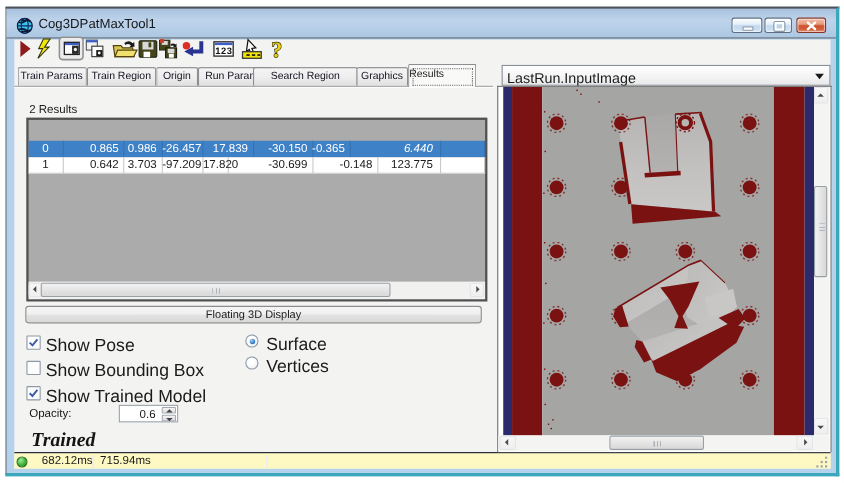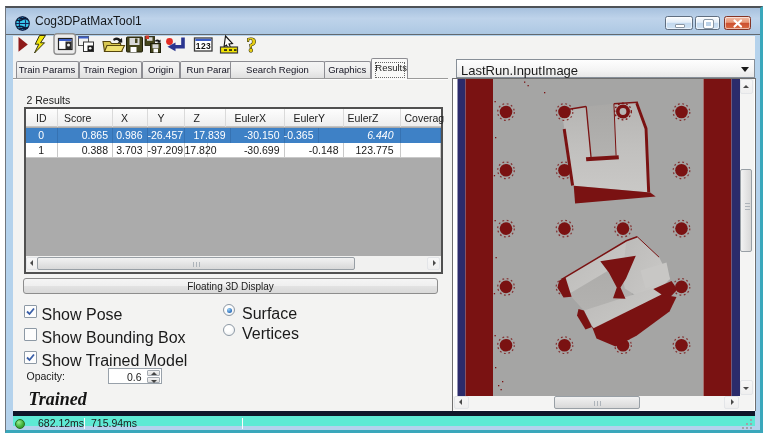--- a/index.html
+++ b/index.html
@@ -24,22 +24,22 @@
 #glyph-max { position:absolute; left:8.5px; top:3.5px; width:8.5px; height:7.5px; border:2px solid #fff; outline:1px solid #8A97A5; border-radius:1px; background:#BCD2E8; }
 
 
 #client { left:13px; top:36px; width:742px; height:389.5px; background:#F3F3F2; }
 
 
 .tab { position:absolute; top:61px; height:16.5px; background:linear-gradient(180deg,#F4F4F4 0%,#EDEDED 55%,#DFDFDF 100%);
   border:1px solid #8D8D93; border-bottom:none; border-radius:2px 2px 0 0; text-align:center; font-size:9.5px; color:#121220; line-height:16px; white-space:nowrap; overflow:hidden; }
 #paneline { left:13px; top:77.5px; width:435px; height:1px; background:#9A9A9A; }
 #paneline2 { left:13px; top:78.5px; width:435px; height:1px; background:#FDFDFD; }
-#tab-results { position:absolute; left:371px; top:58px; width:37px; height:20.5px; background:#F9F9F8;
-  border:1px solid #8D8D93; border-bottom:none; border-radius:2px 2px 0 0; z-index:5; text-align:right; font-size:9.5px; line-height:17px; }
+#tab-results { position:absolute; left:371px; top:58px; width:62px; height:20.5px; background:#F9F9F8;
+  border:1px solid #8D8D93; border-bottom:none; border-radius:2px 2px 0 0; z-index:5; text-align:left; font-size:9.5px; line-height:17px; }
 #tab-results .focus { position:absolute; left:2.5px; top:2.5px; right:2.5px; bottom:0.5px; border:1px dotted #666; }
 
 
 #lbl-results { left:26.5px; top:94px; font-size:10.5px; }
 #grid { left:23.5px; top:106.5px; width:419px; height:167px; border:2px solid #505050; background:#ABABAB; }
 #ghead { position:absolute; left:0; top:0; width:100%; height:18.5px; background:linear-gradient(180deg,#FDFDFD 0%,#F4F4F4 60%,#EEEEEE 100%); border-bottom:1px solid #C3C3C3; }
 .hcell { position:absolute; top:0; height:18px; font-size:10.5px; color:#202020; line-height:18px; border-right:1px solid #DADADA; }
 .grow { position:absolute; left:0; width:100%; height:15px; }
 .gcell { position:absolute; top:0; height:15px; line-height:15px; font-size:10.5px; text-align:right; }
 #row0 { top:19.5px; background:#3E81C6; color:#fff; }
@@ -69,21 +69,21 @@
 #radio1 .dot { position:absolute; left:2.5px; top:2.5px; width:5px; height:5px; border-radius:50%; background:radial-gradient(circle at 35% 30%,#8CC4EE 10%,#2E6FBB 70%); }
 
 
 #spin { left:107.5px; top:368px; width:54px; height:16px; border:1px solid #98A1AA; background:#fff; }
 #spin .val { position:absolute; right:19px; top:1.5px; font-size:10.5px; line-height:13px; }
 .spbtn { position:absolute; right:0.5px; width:13px; height:6.5px; background:linear-gradient(180deg,#F4F4F4,#DDDDDD); border:1px solid #A5ABB2; border-radius:1px; }
 
 #trained { left:28.5px; top:389px; font-family:"Liberation Serif",serif; font-style:italic; font-weight:bold; font-size:18px; color:#141414; }
 
 
-#statusbar { left:13px; top:410.5px; width:742px; height:15px; background:#5eead4; border-top:5px solid #0f172a; }
+#statusbar { left:13px; top:410.5px; width:742px; height:15px; background:#fef9c3; border-top:1px solid #0f172a; }
 .sbsep { position:absolute; top:2px; width:1px; height:11px; background:#C8C8C8; border-right:1px solid #FBFBFB; }
 #led { position:absolute; left:1.5px; top:3px; width:10px; height:10px; border-radius:50%; background:radial-gradient(circle at 35% 30%,#90E88C 5%,#3DAE35 60%,#2E8A28 100%); border:0.5px solid #27701F; }
 
 
 #combo { left:456px; top:58.5px; width:299px; height:19px; border:1px solid #878F98; background:linear-gradient(180deg,#FEFEFE 0%,#F4F4F4 60%,#E8E8E8 100%); }
 #combo .txt { position:absolute; left:4px; top:3px; font-size:13px; }
 #combo .caret { position:absolute; right:5px; top:7.5px; width:0; height:0; border-left:4.5px solid transparent; border-right:4.5px solid transparent; border-top:5px solid #1a1a1a; }
 #imgctl { left:452px; top:77.5px; width:303.5px; height:333px; border:1px solid #6F6F6F; border-bottom:none; background:#fff; }
 </style>
 </head>
@@ -183,45 +183,34 @@
 <div class="tab" style="left:179.5px; width:67px;">Run Params</div>
 <div class="tab" style="left:230px; width:95px;">Search Region</div>
 <div class="tab" style="left:323.5px; width:47.5px;">Graphics</div>
 <div class="abs" id="paneline"></div>
 <div class="abs" id="paneline2"></div>
 <div id="tab-results"><div class="focus"></div>Results</div>
 
 <div class="abs" id="lbl-results">2 Results</div>
 
 <div class="abs" id="grid">
-  <div id="ghead">
-    <div class="hcell" style="left:0; width:32.5px; text-align:center;">ID</div>
-    <div class="hcell" style="left:32.5px; width:55px; padding-left:6px;">Score</div>
-    <div class="hcell" style="left:87.5px; width:34.5px; padding-left:8px;">X</div>
-    <div class="hcell" style="left:122px; width:37px; padding-left:10px;">Y</div>
-    <div class="hcell" style="left:159px; width:41px; padding-left:9px;">Z</div>
-    <div class="hcell" style="left:200px; width:59px; padding-left:9px;">EulerX</div>
-    <div class="hcell" style="left:259px; width:59px; padding-left:9px;">EulerY</div>
-    <div class="hcell" style="left:318px; width:57px; padding-left:4px;">EulerZ</div>
-    <div class="hcell" style="left:375px; width:40px; padding-left:4px; border-right:none;">Coverag</div>
-  </div>
   <div class="grow" id="row0">
     <div class="gcell" style="left:0; width:32.5px; text-align:center;">0</div>
     <div class="gcell" style="left:32.5px; width:55px; padding-right:4px;">0.865</div>
     <div class="gcell" style="left:87.5px; width:34.5px; padding-right:4px;">0.986</div>
     <div class="gcell" style="left:122px; width:37px; padding-right:3px;">-26.457</div>
     <div class="gcell" style="left:164px; width:41px; padding-right:4px;">17.839</div>
     <div class="gcell" style="left:200px; width:59px; padding-right:4px;">-30.150</div>
     <div class="gcell" style="left:243px; width:50px; padding-right:4px;">-0.365</div>
     <div class="gcell" style="left:318px; width:57px; padding-right:6px;font-style:italic;">6.440</div>
     <div class="gcell" style="left:375px; width:40px;"></div>
   </div>
   <div class="grow" id="row1">
     <div class="gcell" style="left:0; width:32.5px; text-align:center;">1</div>
-    <div class="gcell" style="left:32.5px; width:55px; padding-right:4px;">0.388</div>
+    <div class="gcell" style="left:32.5px; width:55px; padding-right:4px;">0.642</div>
     <div class="gcell" style="left:87.5px; width:34.5px; padding-right:4px;">3.703</div>
     <div class="gcell" style="left:122px; width:37px; padding-right:3px;">-97.209</div>
     <div class="gcell" style="left:159px; width:23px; padding-right:4px;">17.820</div>
     <div class="gcell" style="left:200px; width:59px; padding-right:4px;">-30.699</div>
     <div class="gcell" style="left:259px; width:59px; padding-right:4px;">-0.148</div>
     <div class="gcell" style="left:318px; width:57px; padding-right:6px;">123.775</div>
     <div class="gcell" style="left:375px; width:40px;"></div>
   </div>
 
   <div class="sb-h" style="left:0; top:147px; width:415px; height:16px;">

